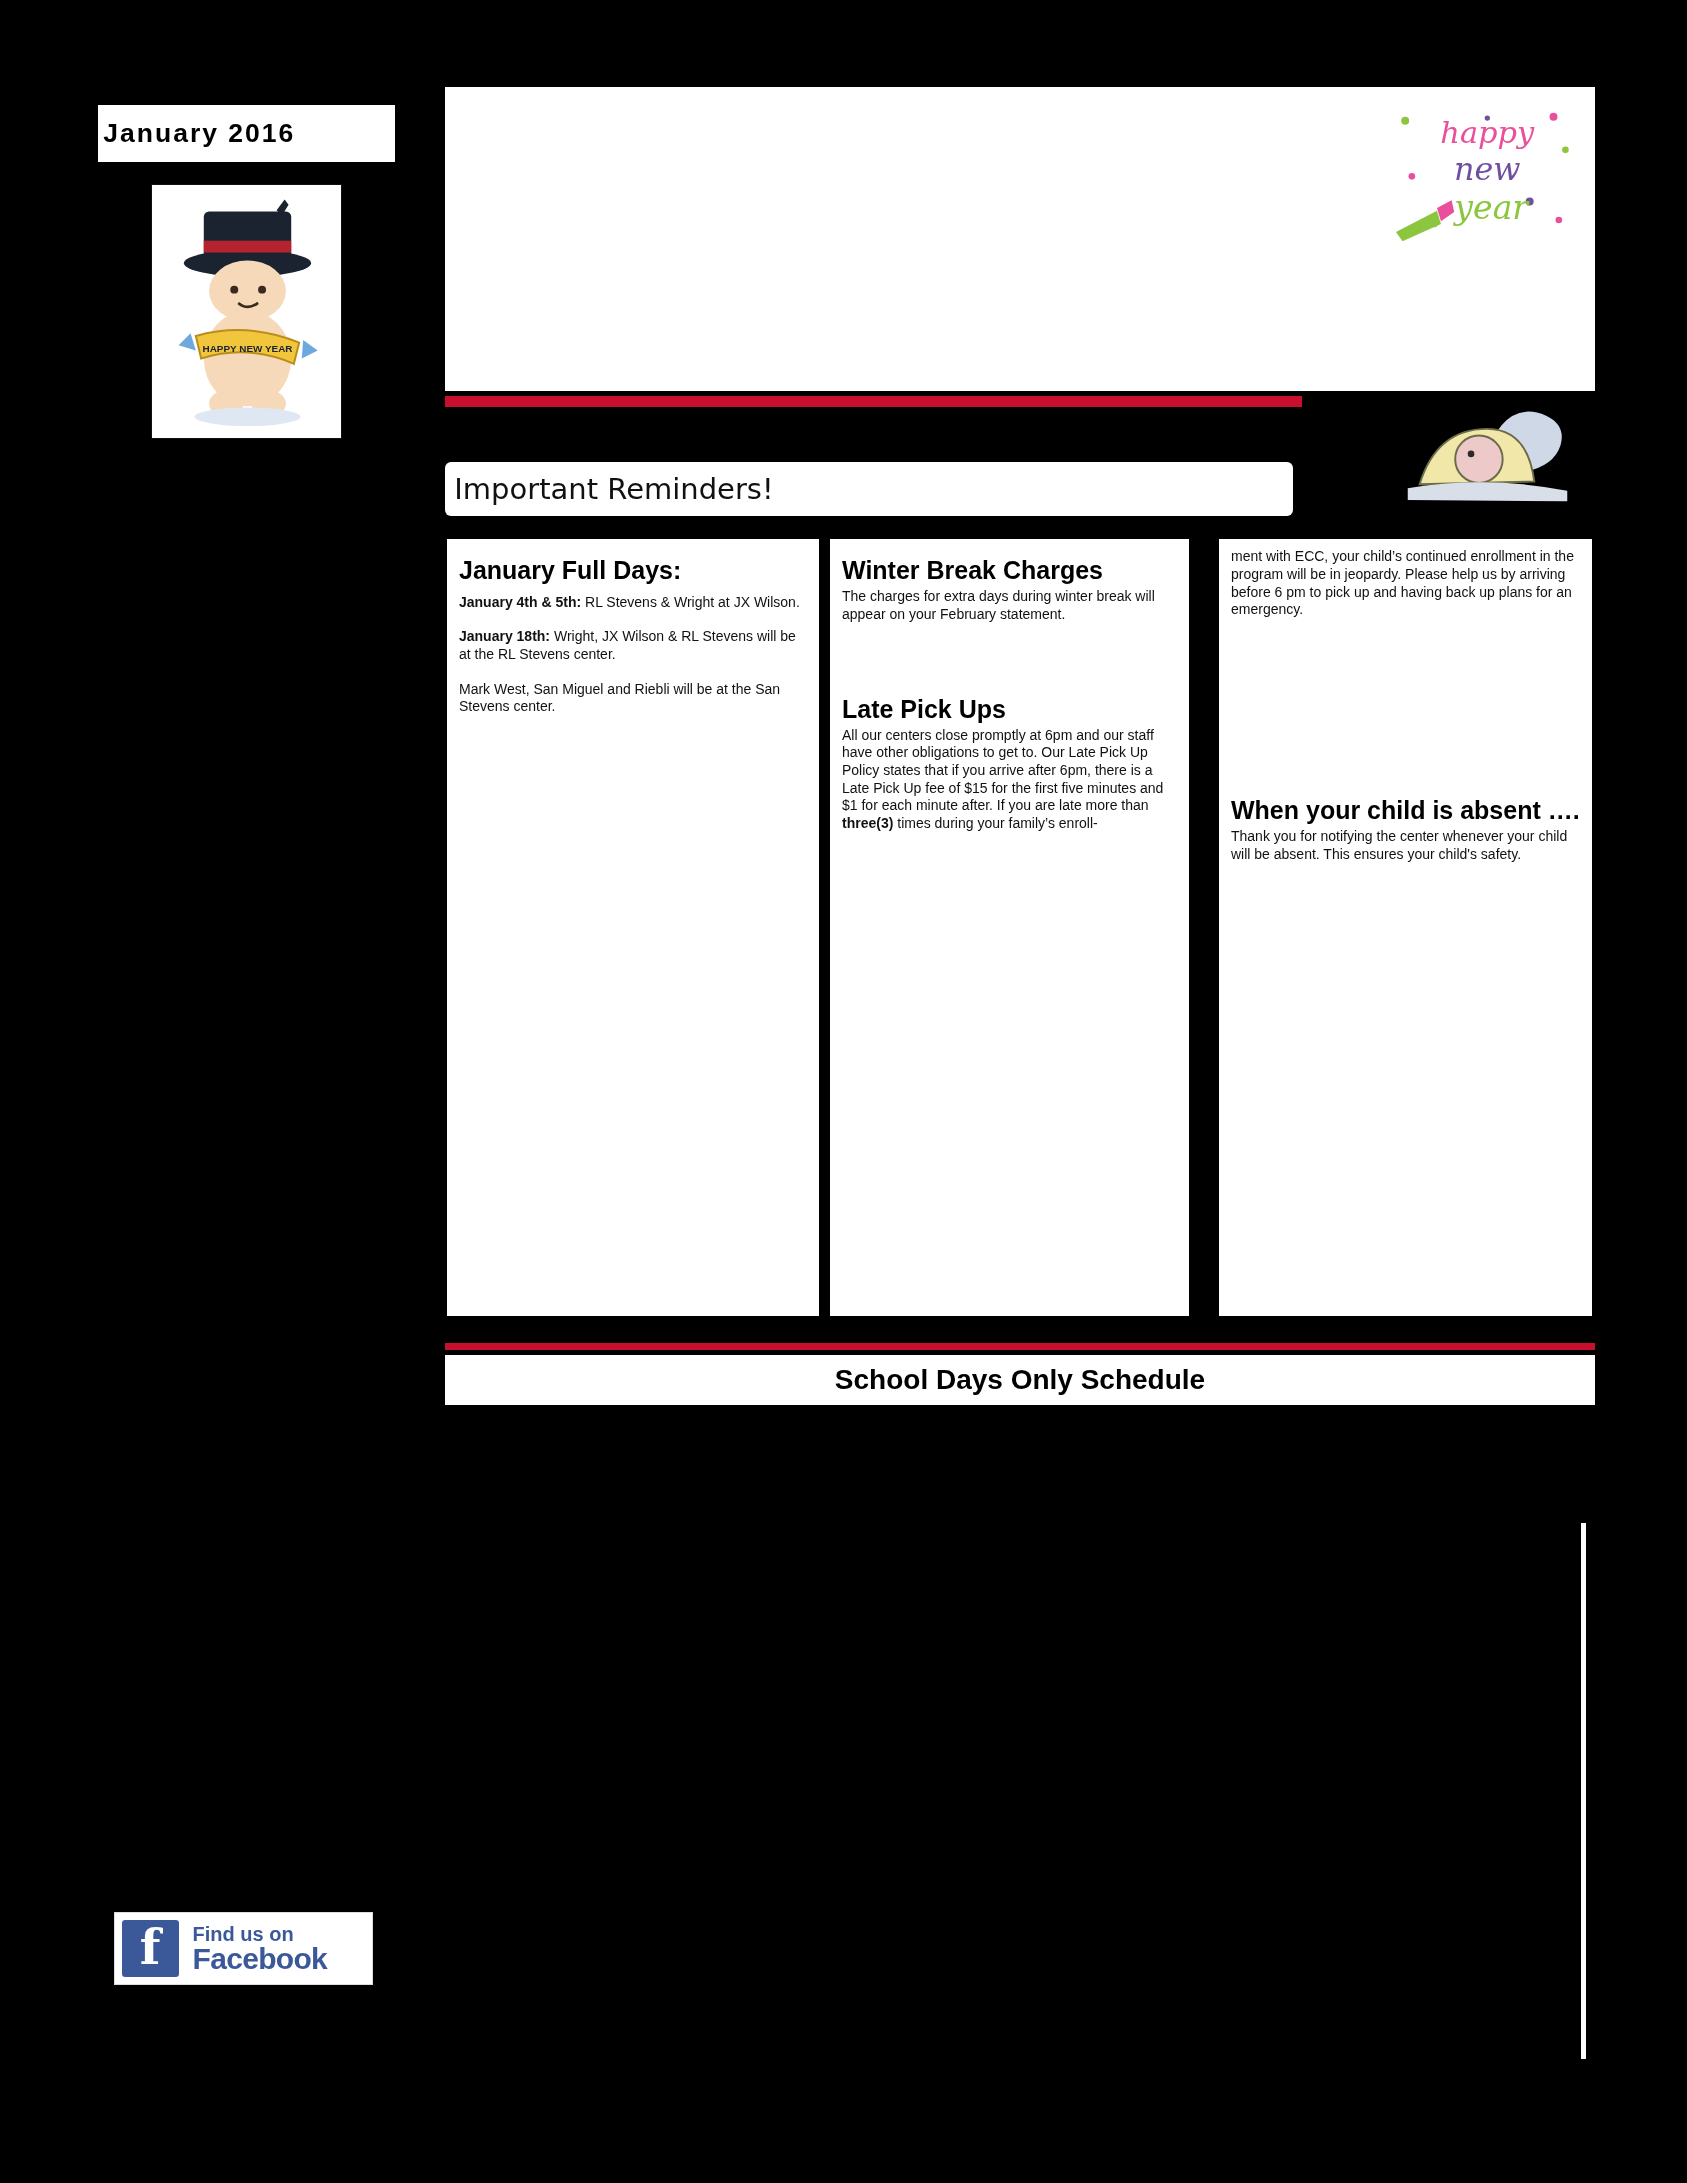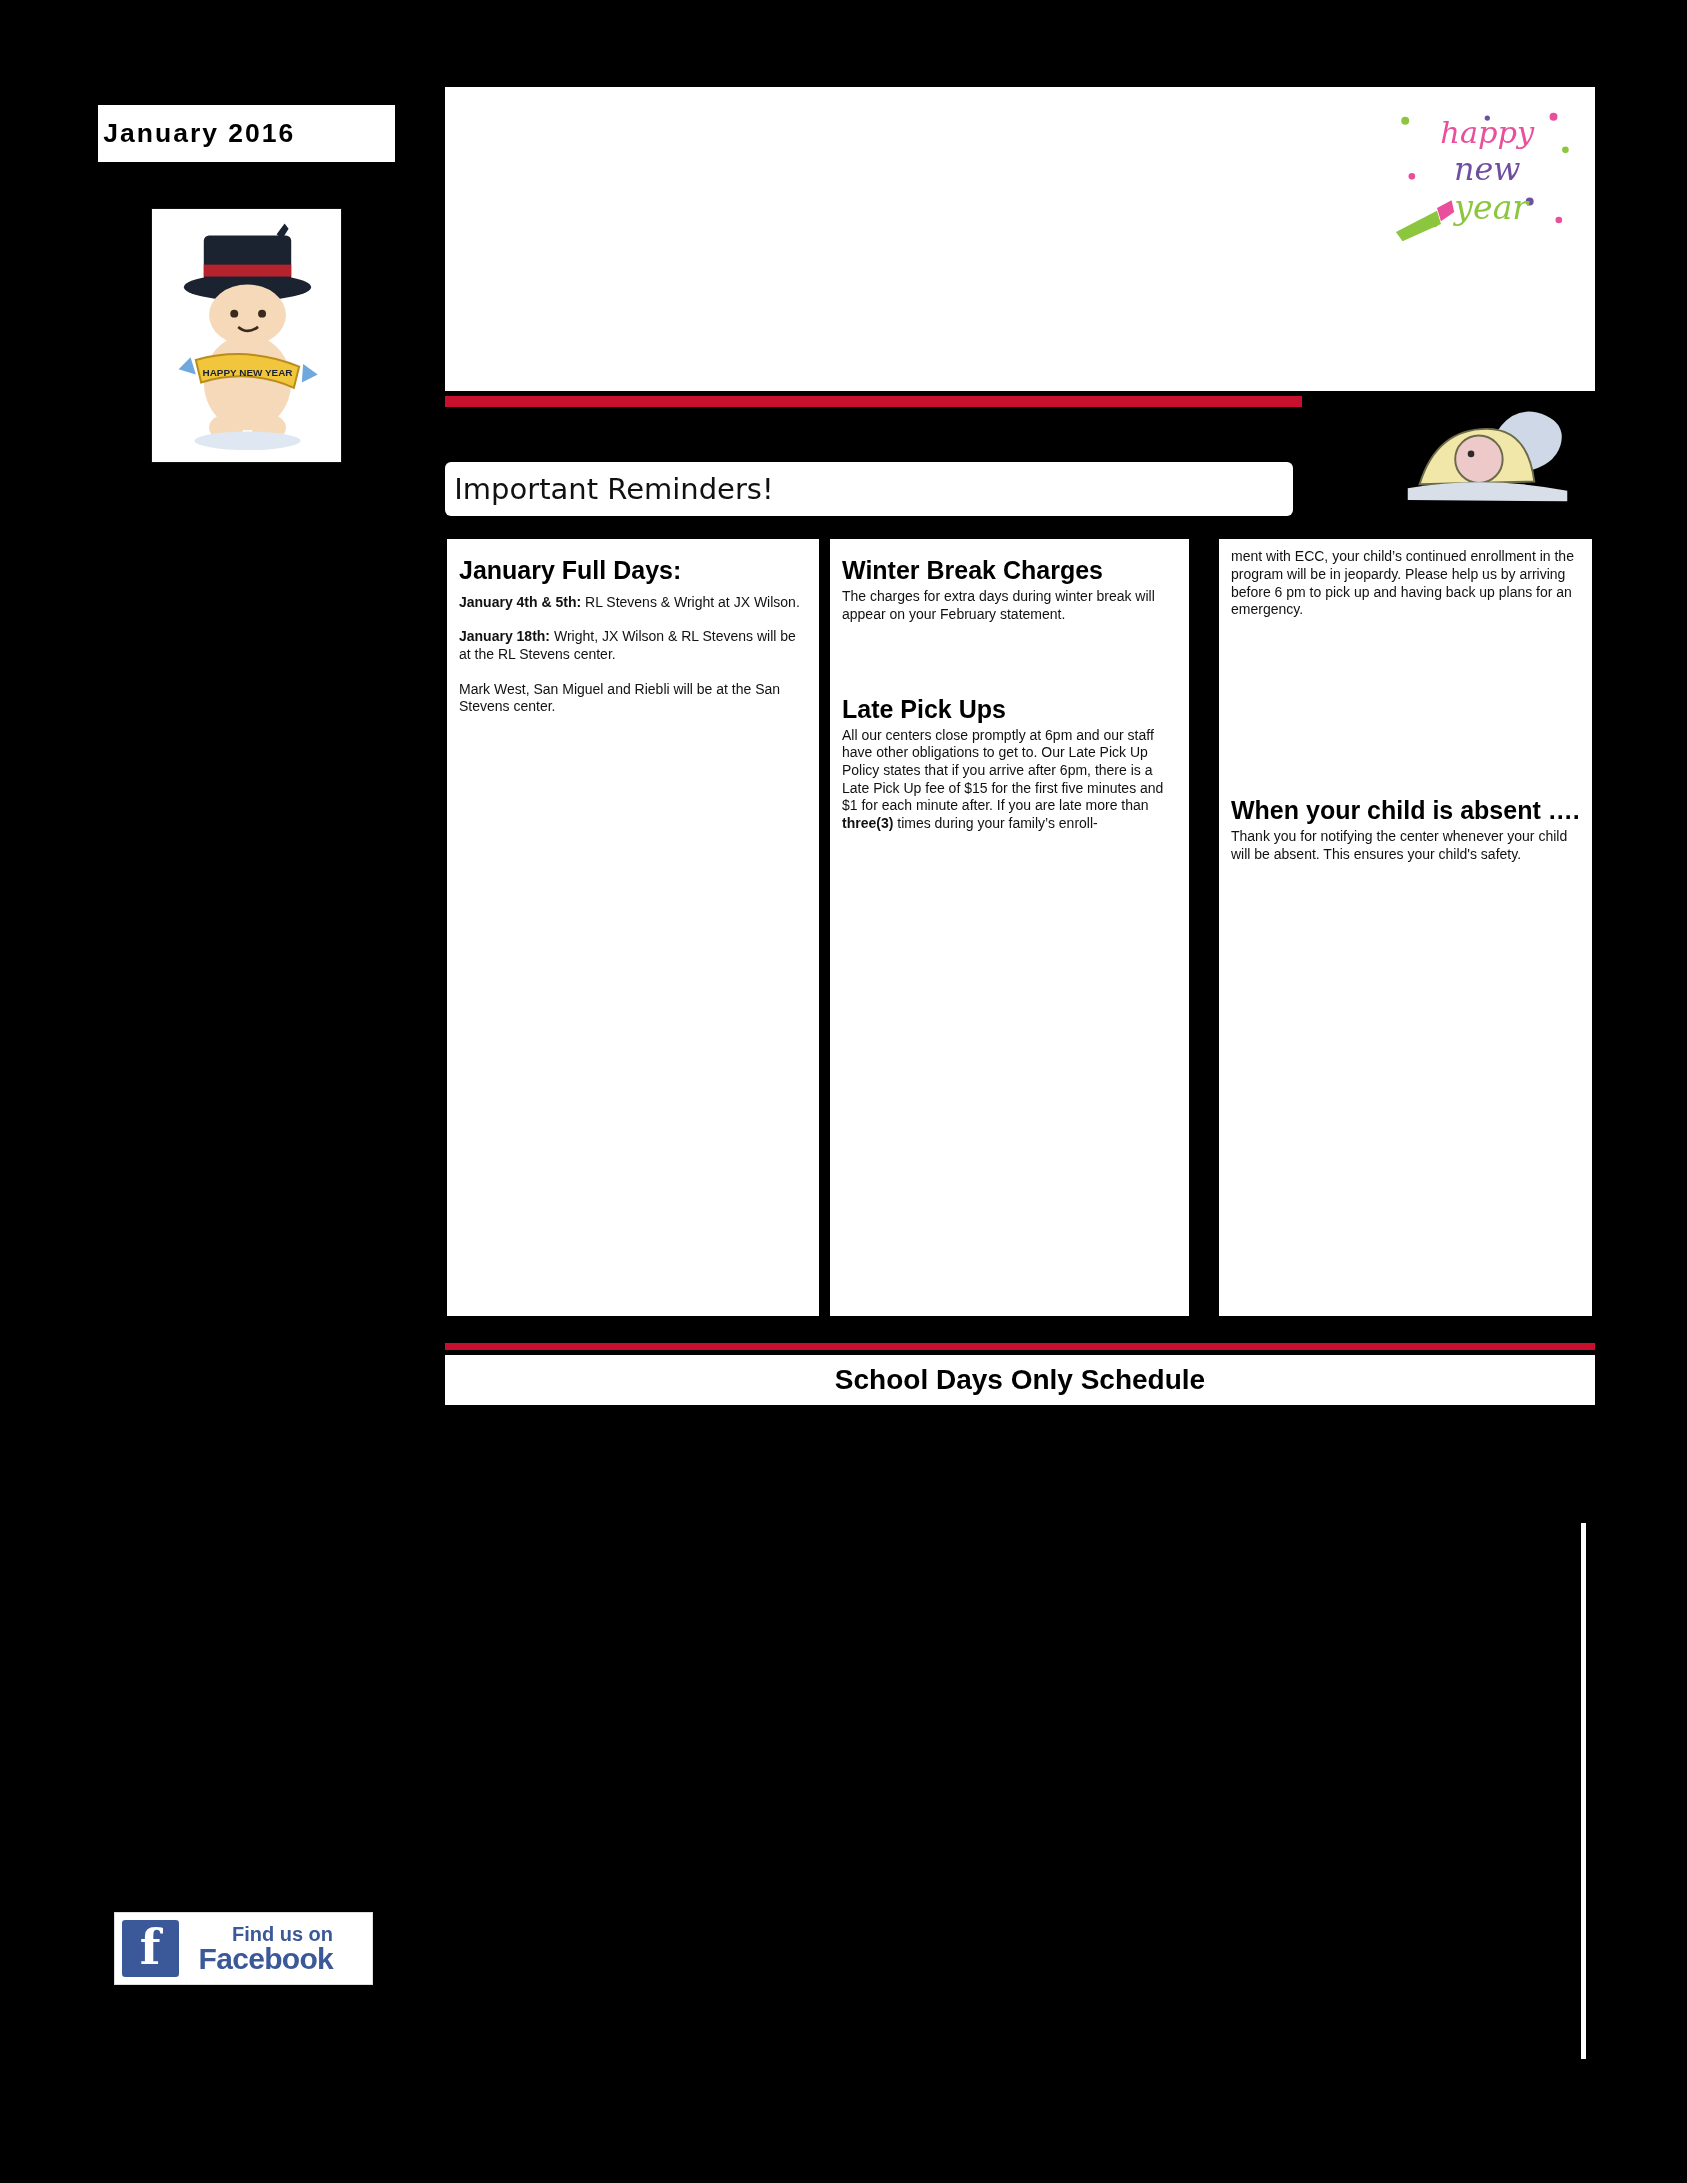--- a/index.html
+++ b/index.html
@@ -34,21 +34,21 @@
     font-weight: bold;
     letter-spacing: 2px;
     color: #000000;
     padding-left: 5.3px;
   }
 
   
   #baby-image {
     position: absolute;
     left: 151px;
-    top: 208px;
+    top: 184px;
     width: 191px;
     height: 255px;
     background: #ffffff;
     border: 1.3px solid #111111;
     box-sizing: border-box;
     overflow: hidden;
   }
 
   
   #masthead {
@@ -212,24 +212,23 @@
     color: #ffffff;
     font-family: "DejaVu Serif", serif;
     font-weight: bold;
     font-size: 48px;
     line-height: 54px;
     text-align: center;
     border-radius: 3.3px;
     flex: none;
   }
   #fb-text {
-    padding-left: 20px;
+    padding-left: 14px;
     color: #3b5998;
     line-height: 1.0;
-    text-align: right;
   }
   #fb-text .l1 { font-size: 20px; font-weight: bold; }
   #fb-text .l2 { font-size: 30px; font-weight: bold; letter-spacing: -0.7px; }
 </style>
 </head>
 <body>
 
 <div id="date-badge">
   <span class="txt">January  2016</span>
 </div>

